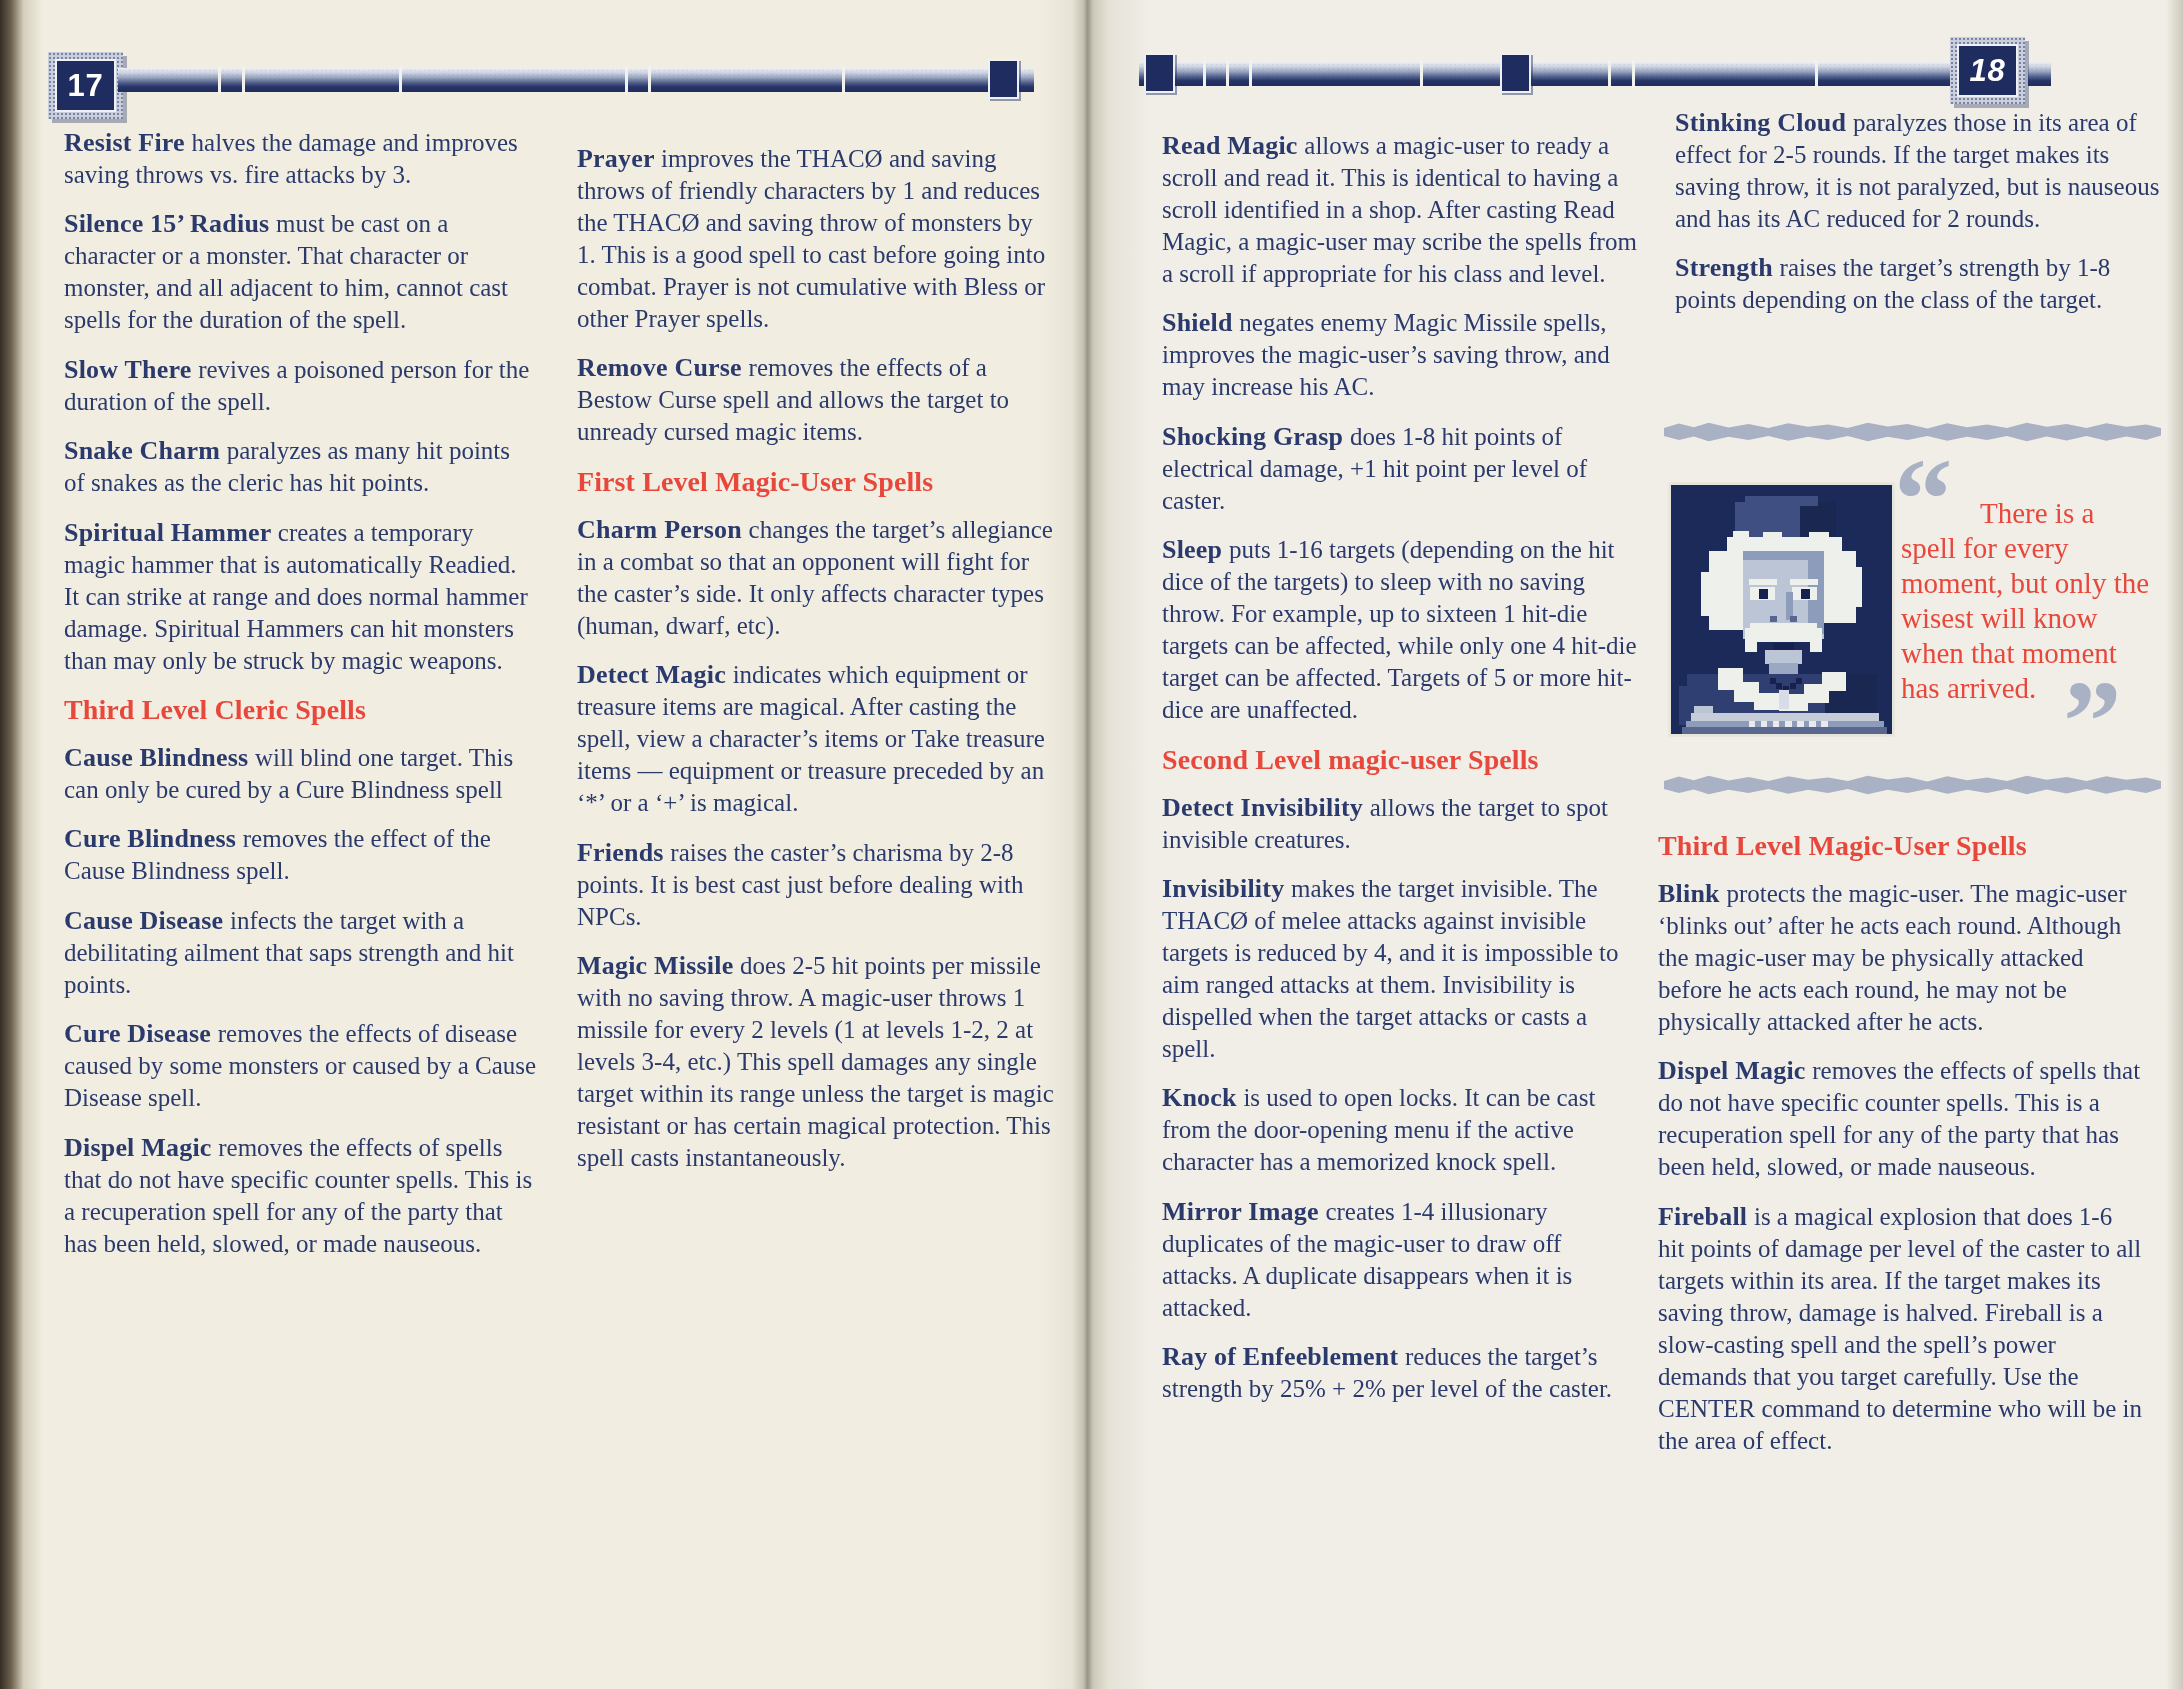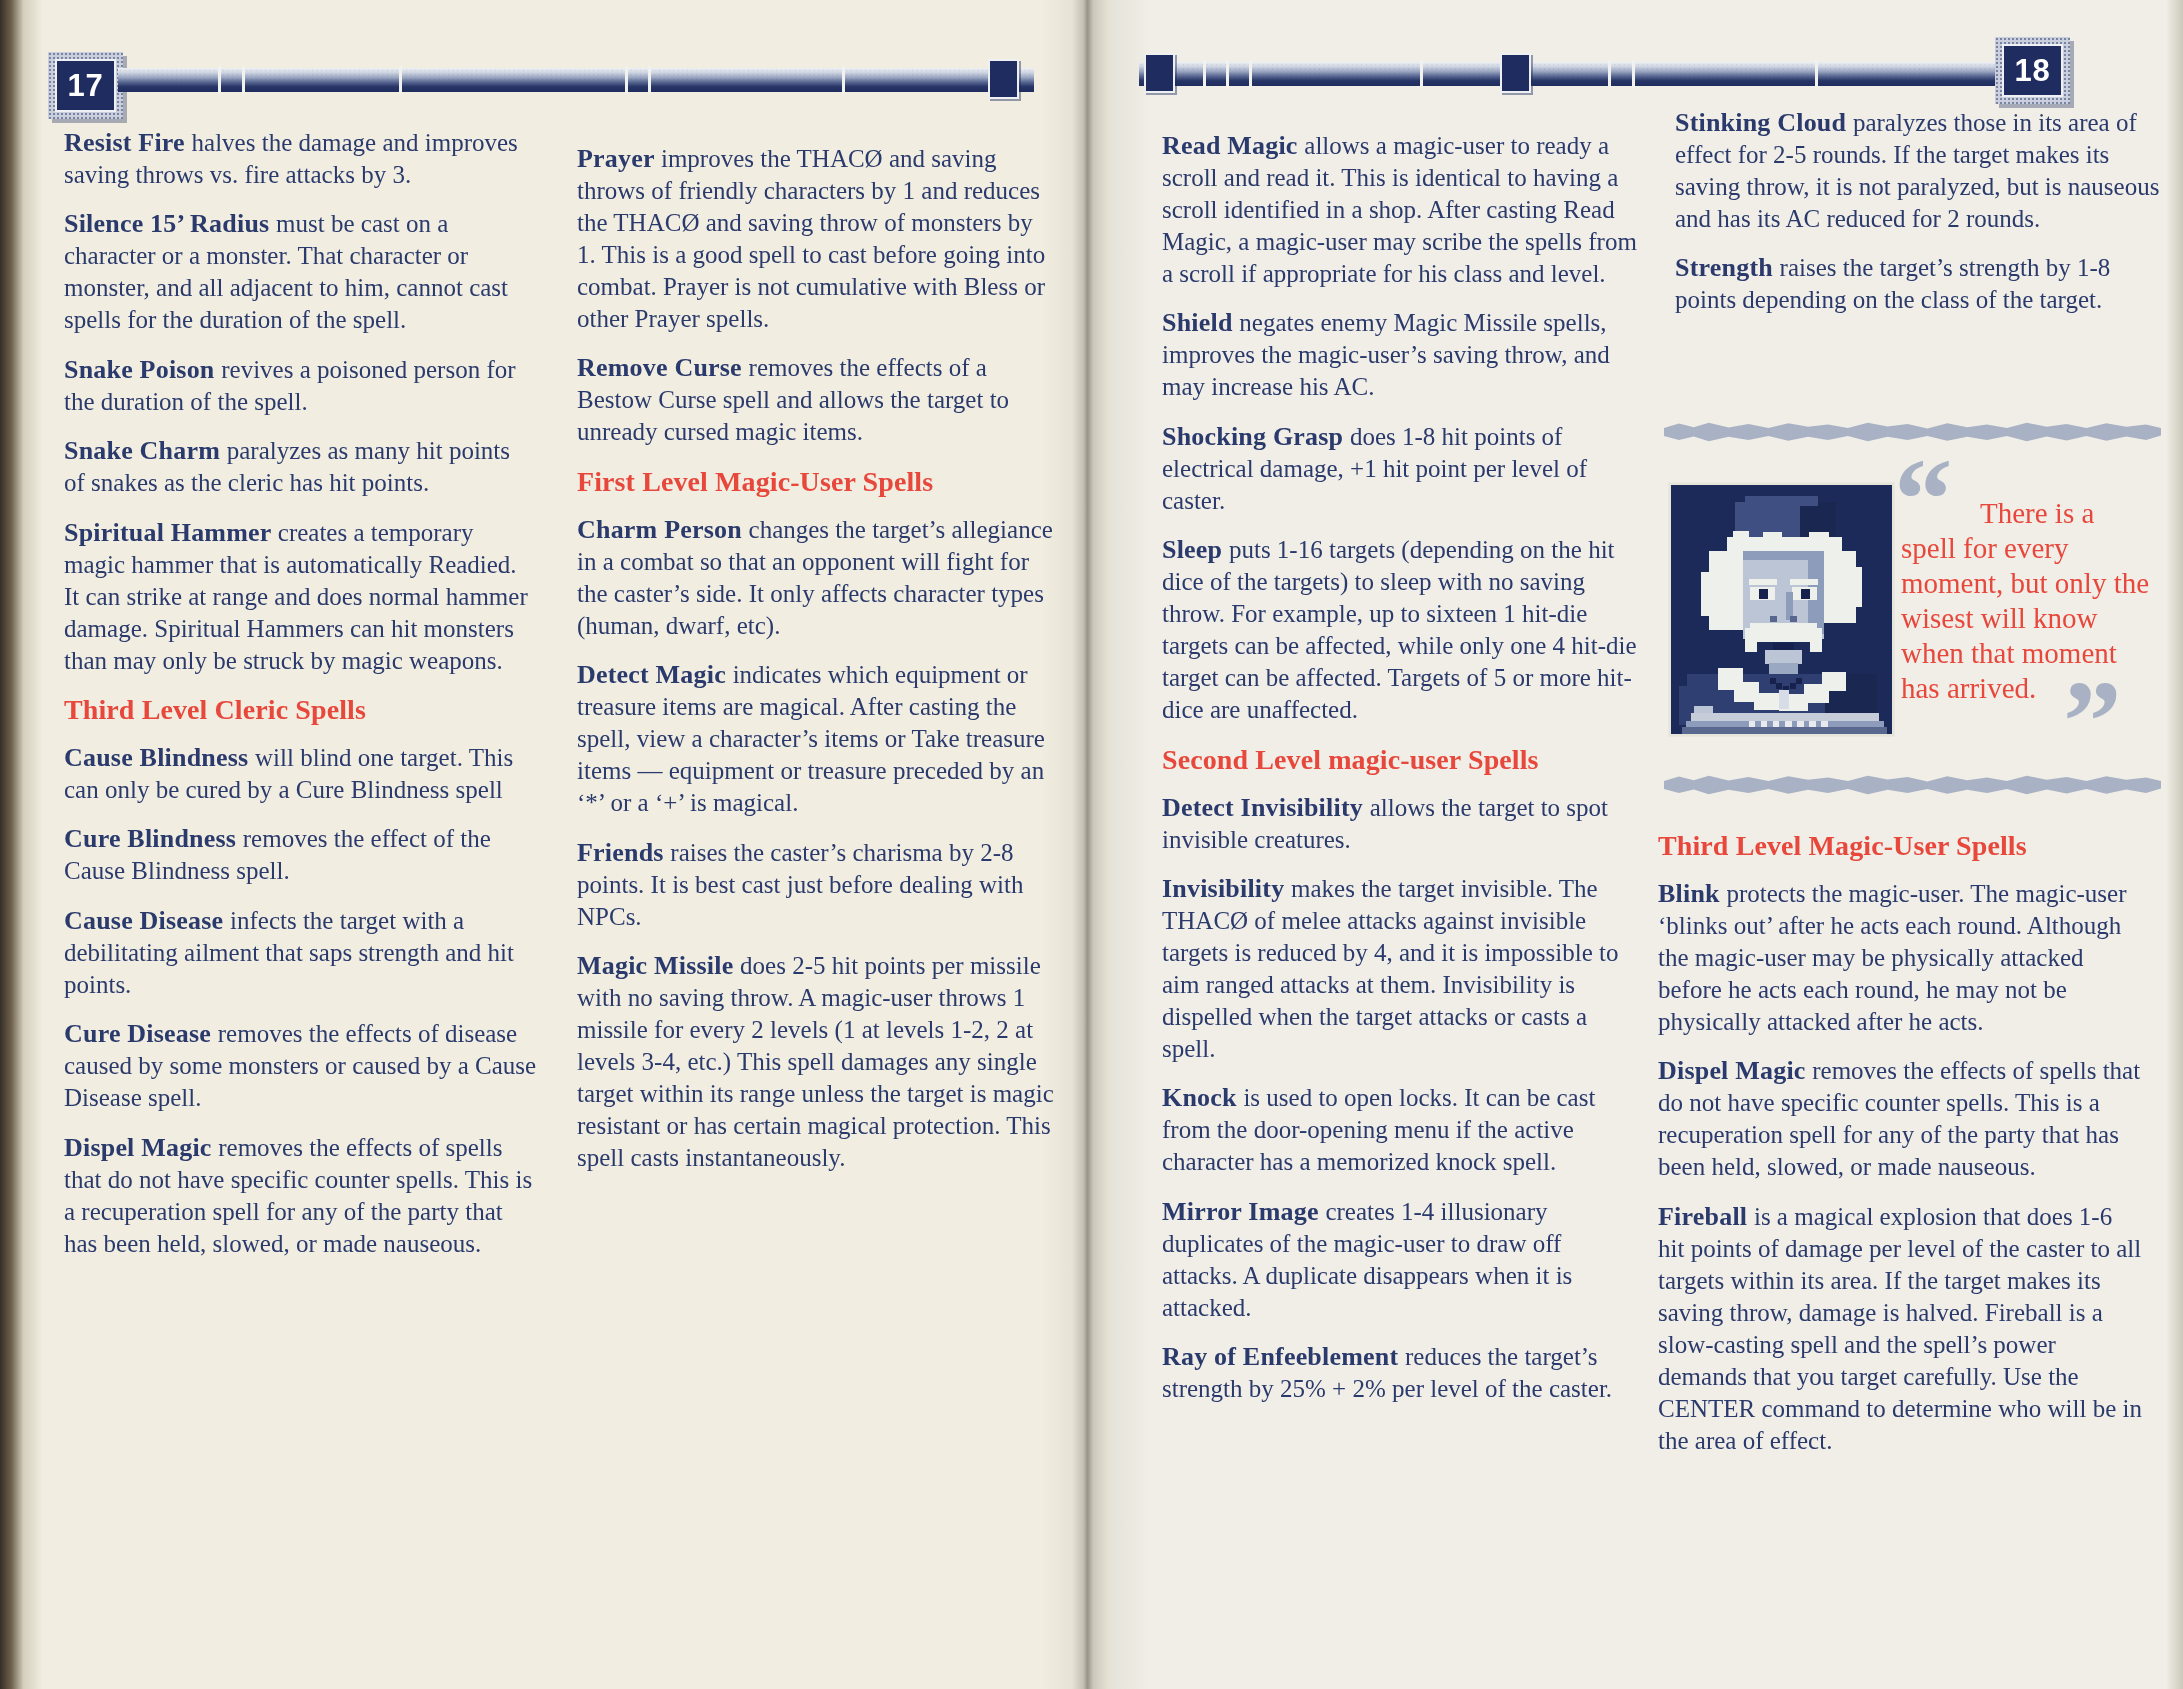--- a/index.html
+++ b/index.html
@@ -80,21 +80,21 @@
       <div class="tick" style="left:281px;"></div>
       <div class="tick" style="left:507px;"></div>
       <div class="tick" style="left:530px;"></div>
       <div class="tick" style="left:724px;"></div>
       <div class="bar-block" style="left:870px;"></div>
     </div>
 
     <div class="col" style="left:64px; top:127px; width:473px;">
         <p class="spell"><span class="spell-name">Resist Fire </span>halves the damage and improves saving throws vs. fire attacks by 3.</p>
         <p class="spell"><span class="spell-name">Silence 15’ Radius </span>must be cast on a character or a monster. That character or monster, and all adjacent to him, cannot cast spells for the duration of the spell.</p>
-        <p class="spell"><span class="spell-name">Snake Poison </span>revives a poisoned person for the duration of the spell.</p>
+        <p class="spell"><span class="spell-name">Slow There </span>revives a poisoned person for the duration of the spell.</p>
         <p class="spell"><span class="spell-name">Snake Charm </span>paralyzes as many hit points of snakes as the cleric has hit points.</p>
         <p class="spell"><span class="spell-name">Spiritual Hammer </span>creates a temporary magic hammer that is automatically Readied. It can strike at range and does normal hammer damage. Spiritual Hammers can hit monsters than may only be struck by magic weapons.</p>
         <h3 class="section-heading">Third Level Cleric Spells</h3>
         <p class="spell"><span class="spell-name">Cause Blindness </span>will blind one target. This can only be cured by a Cure Blindness spell</p>
         <p class="spell"><span class="spell-name">Cure Blindness </span>removes the effect of the Cause Blindness spell.</p>
         <p class="spell"><span class="spell-name">Cause Disease </span>infects the target with a debilitating ailment that saps strength and hit points.</p>
         <p class="spell"><span class="spell-name">Cure Disease </span>removes the effects of disease caused by some monsters or caused by a Cause Disease spell.</p>
         <p class="spell"><span class="spell-name">Dispel Magic </span>removes the effects of spells that do not have specific counter spells. This is a recuperation spell for any of the party that has been held, slowed, or made nauseous.</p>
       </div>
     <div class="col" style="left:577px; top:143px; width:478px;">
@@ -115,21 +115,21 @@
       <div class="tick" style="left:87px;"></div>
       <div class="tick" style="left:110px;"></div>
       <div class="tick" style="left:281px;"></div>
       <div class="bar-block" style="left:361px;"></div>
       <div class="tick" style="left:469px;"></div>
       <div class="tick" style="left:493px;"></div>
       <div class="tick" style="left:676px;"></div>
       <div class="tick" style="left:863px;"></div>
       <div class="tick" style="left:886px;"></div>
     </div>
-    <div class="badge" style="left:1995px; top:37px;">
+    <div class="badge" style="left:1950px; top:37px;font-style:italic;">
       <div class="badge-inner">
         <span>18</span>
       </div>
     </div>
 
     <div class="col" style="left:1162px; top:130px; width:477px;">
         <p class="spell"><span class="spell-name">Read Magic </span>allows a magic-user to ready a scroll and read it. This is identical to having a scroll identified in a shop. After casting Read Magic, a magic-user may scribe the spells from a scroll if appropriate for his class and level.</p>
         <p class="spell"><span class="spell-name">Shield </span>negates enemy Magic Missile spells, improves the magic-user’s saving throw, and may increase his AC.</p>
         <p class="spell"><span class="spell-name">Shocking Grasp </span>does 1-8 hit points of electrical damage, +1 hit point per level of caster.</p>
         <p class="spell"><span class="spell-name">Sleep </span>puts 1-16 targets (depending on the hit dice of the targets) to sleep with no saving throw. For example, up to sixteen 1 hit-die targets can be affected, while only one 4 hit-die target can be affected. Targets of 5 or more hit-dice are unaffected.</p>

